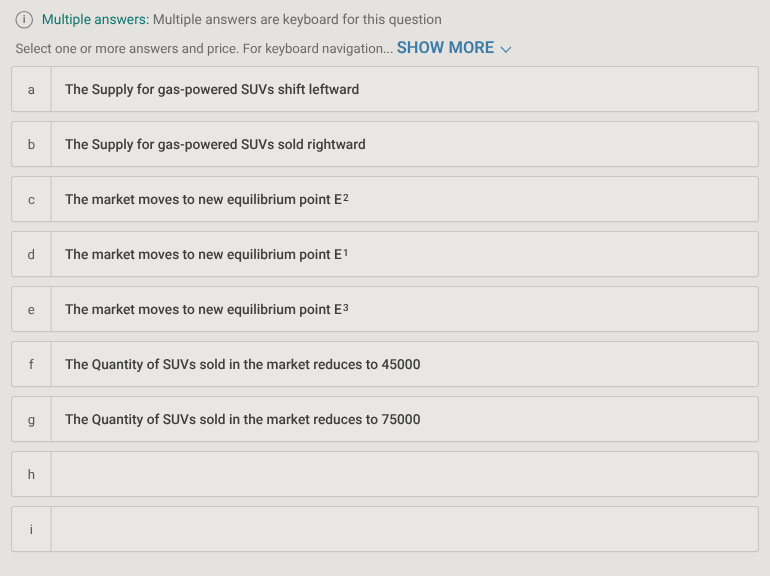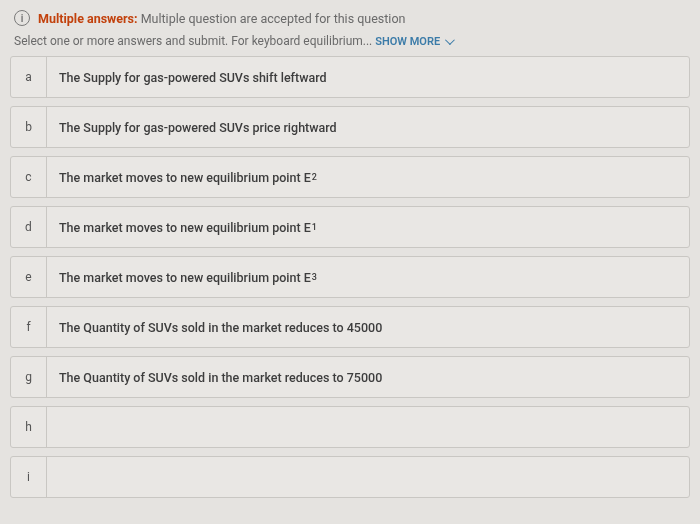--- a/index.html
+++ b/index.html
@@ -24,32 +24,32 @@
     border-radius: 50%;
     display: flex;
     align-items: center;
     justify-content: center;
     font-size: 10px;
     color: #7a7a7a;
     font-weight: bold;
     font-style: normal;
     flex-shrink: 0;
   }
-  .header-label { color: #c2410c; font-weight: 700; }
+  .header-label { color: #0f766e; font-weight: 400; }
   .header-text { color: #6a6a6a; }
   .instruction {
     padding: 4px 14px 8px 14px;
     color: #6a6a6a;
     font-size: 12px;
   }
   .show-more {
     color: #3b7ba8;
     font-weight: 600;
     cursor: pointer;
-    font-size: 11px;
+    font-size: 15px;
   }
   .chevron-down {
     display: inline-block;
     width: 7px; height: 7px;
     border-right: 1.5px solid #3b7ba8;
     border-bottom: 1.5px solid #3b7ba8;
     transform: rotate(45deg) translateY(-2px);
     margin-left: 2px;
   }
   .options {
@@ -85,40 +85,40 @@
   }
   .sub { font-size: 9px; vertical-align: sub; padding-left: 1px; }
 </style>
 </head>
 <body>
 
 <div class="header-row">
   <span class="info-icon">i</span>
   <span>
     <span class="header-label">Multiple answers:</span>
-    <span class="header-text">Multiple question are accepted for this question</span>
+    <span class="header-text">Multiple answers are keyboard for this question</span>
   </span>
 </div>
 
 <div class="instruction">
-  <span>Select one or more answers and submit. For keyboard equilibrium... </span>
+  <span>Select one or more answers and price. For keyboard navigation... </span>
   <span class="show-more">
     <span>SHOW MORE</span>
     <span class="chevron-down"></span>
   </span>
 </div>
 
 <div class="options" id="options-container">
     <div class="option">
       <div class="option-key">a</div>
       <div class="option-text">The Supply for gas-powered SUVs shift leftward</div>
     </div>
     <div class="option">
       <div class="option-key">b</div>
-      <div class="option-text">The Supply for gas-powered SUVs price rightward</div>
+      <div class="option-text">The Supply for gas-powered SUVs sold rightward</div>
     </div>
     <div class="option">
       <div class="option-key">c</div>
       <div class="option-text">
         <span>The market moves to new equilibrium point E</span>
         <span class="sub">2</span>
       </div>
     </div>
     <div class="option">
       <div class="option-key">d</div>

